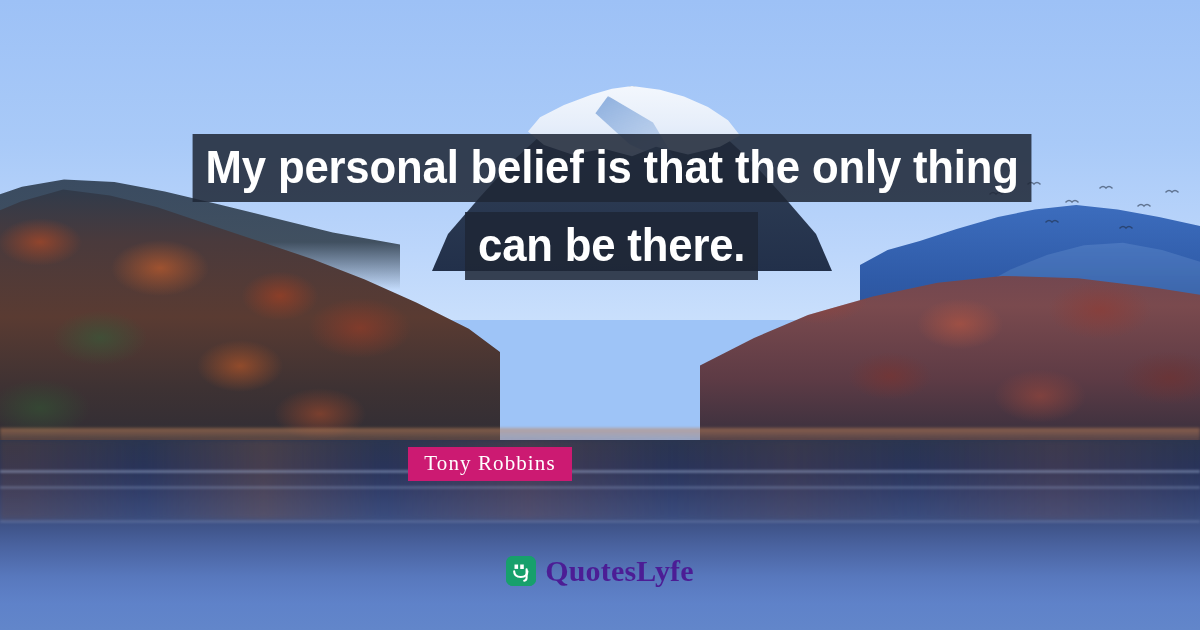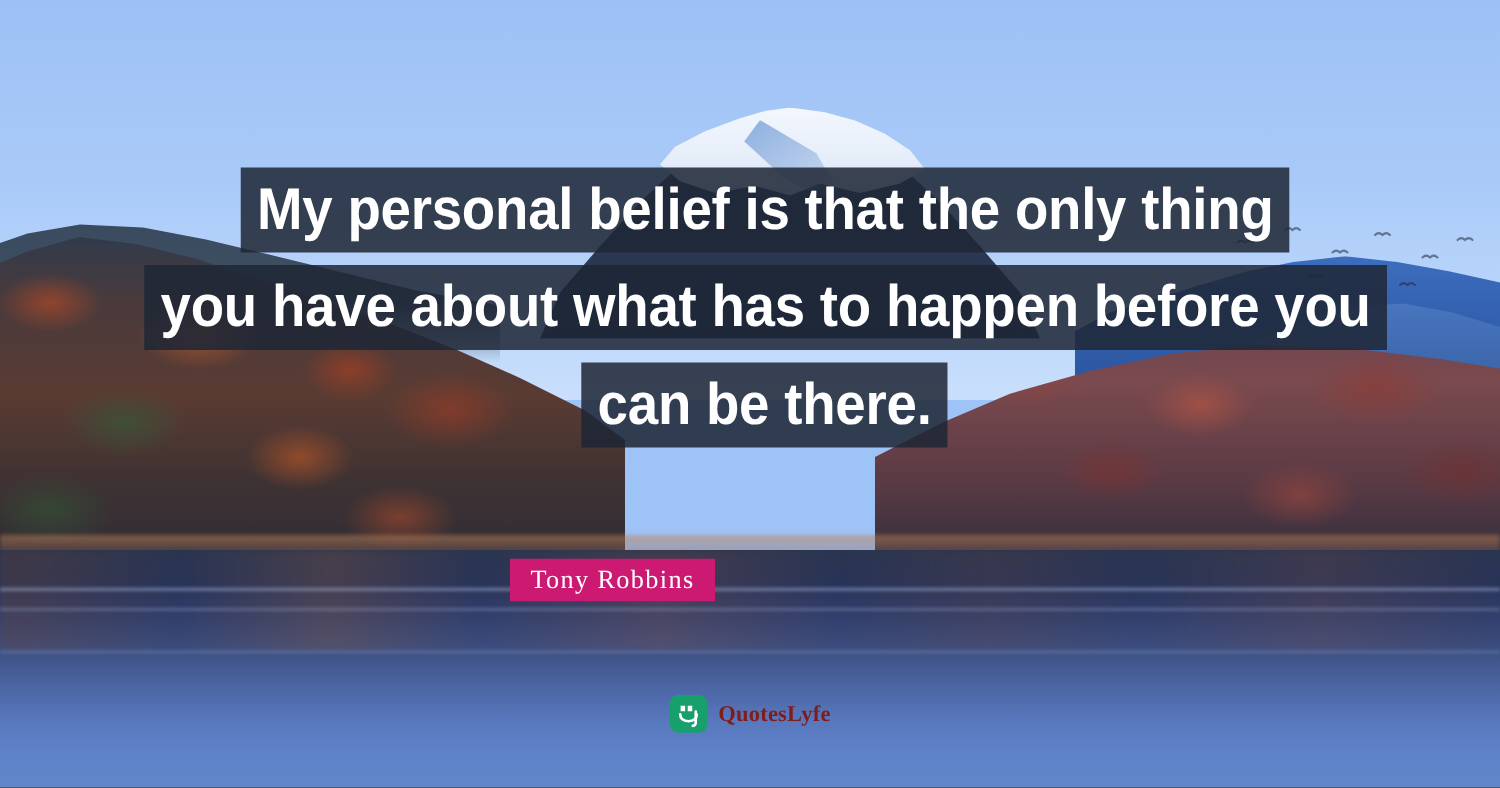--- a/index.html
+++ b/index.html
@@ -179,22 +179,22 @@
   .brand-mark {
     width: 30px; height: 30px; border-radius: 7px;
     background: #17a06c;
     position: relative;
     flex: none;
     display: block;
   }
   .brand-name {
     font-family: "Liberation Serif", serif;
     font-weight: 700;
-    font-size: 18px;
-    color: #7f1d1d;
+    font-size: 30px;
+    color: #4c1d95;
     letter-spacing: .2px;
     line-height: 30px;
   }
 </style>
 </head>
 <body>
 
 <div id="card">
 
   <div class="scene">
@@ -228,21 +228,20 @@
         <path d="M158 30 q3 -3 6 0 q3 -3 6 0"></path>
         <path d="M186 16 q3 -3 6 0 q3 -3 6 0"></path>
         <path d="M66 46 q3 -3 6 0 q3 -3 6 0"></path>
         <path d="M140 52 q3 -3 6 0 q3 -3 6 0"></path>
       </g>
     </svg>
   </div>
 
   <div class="quote">
     <span class="qrow"><span class="qline">My personal belief is that the only thing</span></span>
-    <span class="qrow"><span class="qline">you have about what has to happen before you</span></span>
     <span class="qrow"><span class="qline">can be there.</span></span>
   </div>
 
   <div class="author-wrap">
     <span class="author">Tony Robbins</span>
   </div>
 
   <div class="brand">
     <span class="brand-mark">
       <svg viewBox="0 0 30 30" width="30" height="30" aria-hidden="true">

